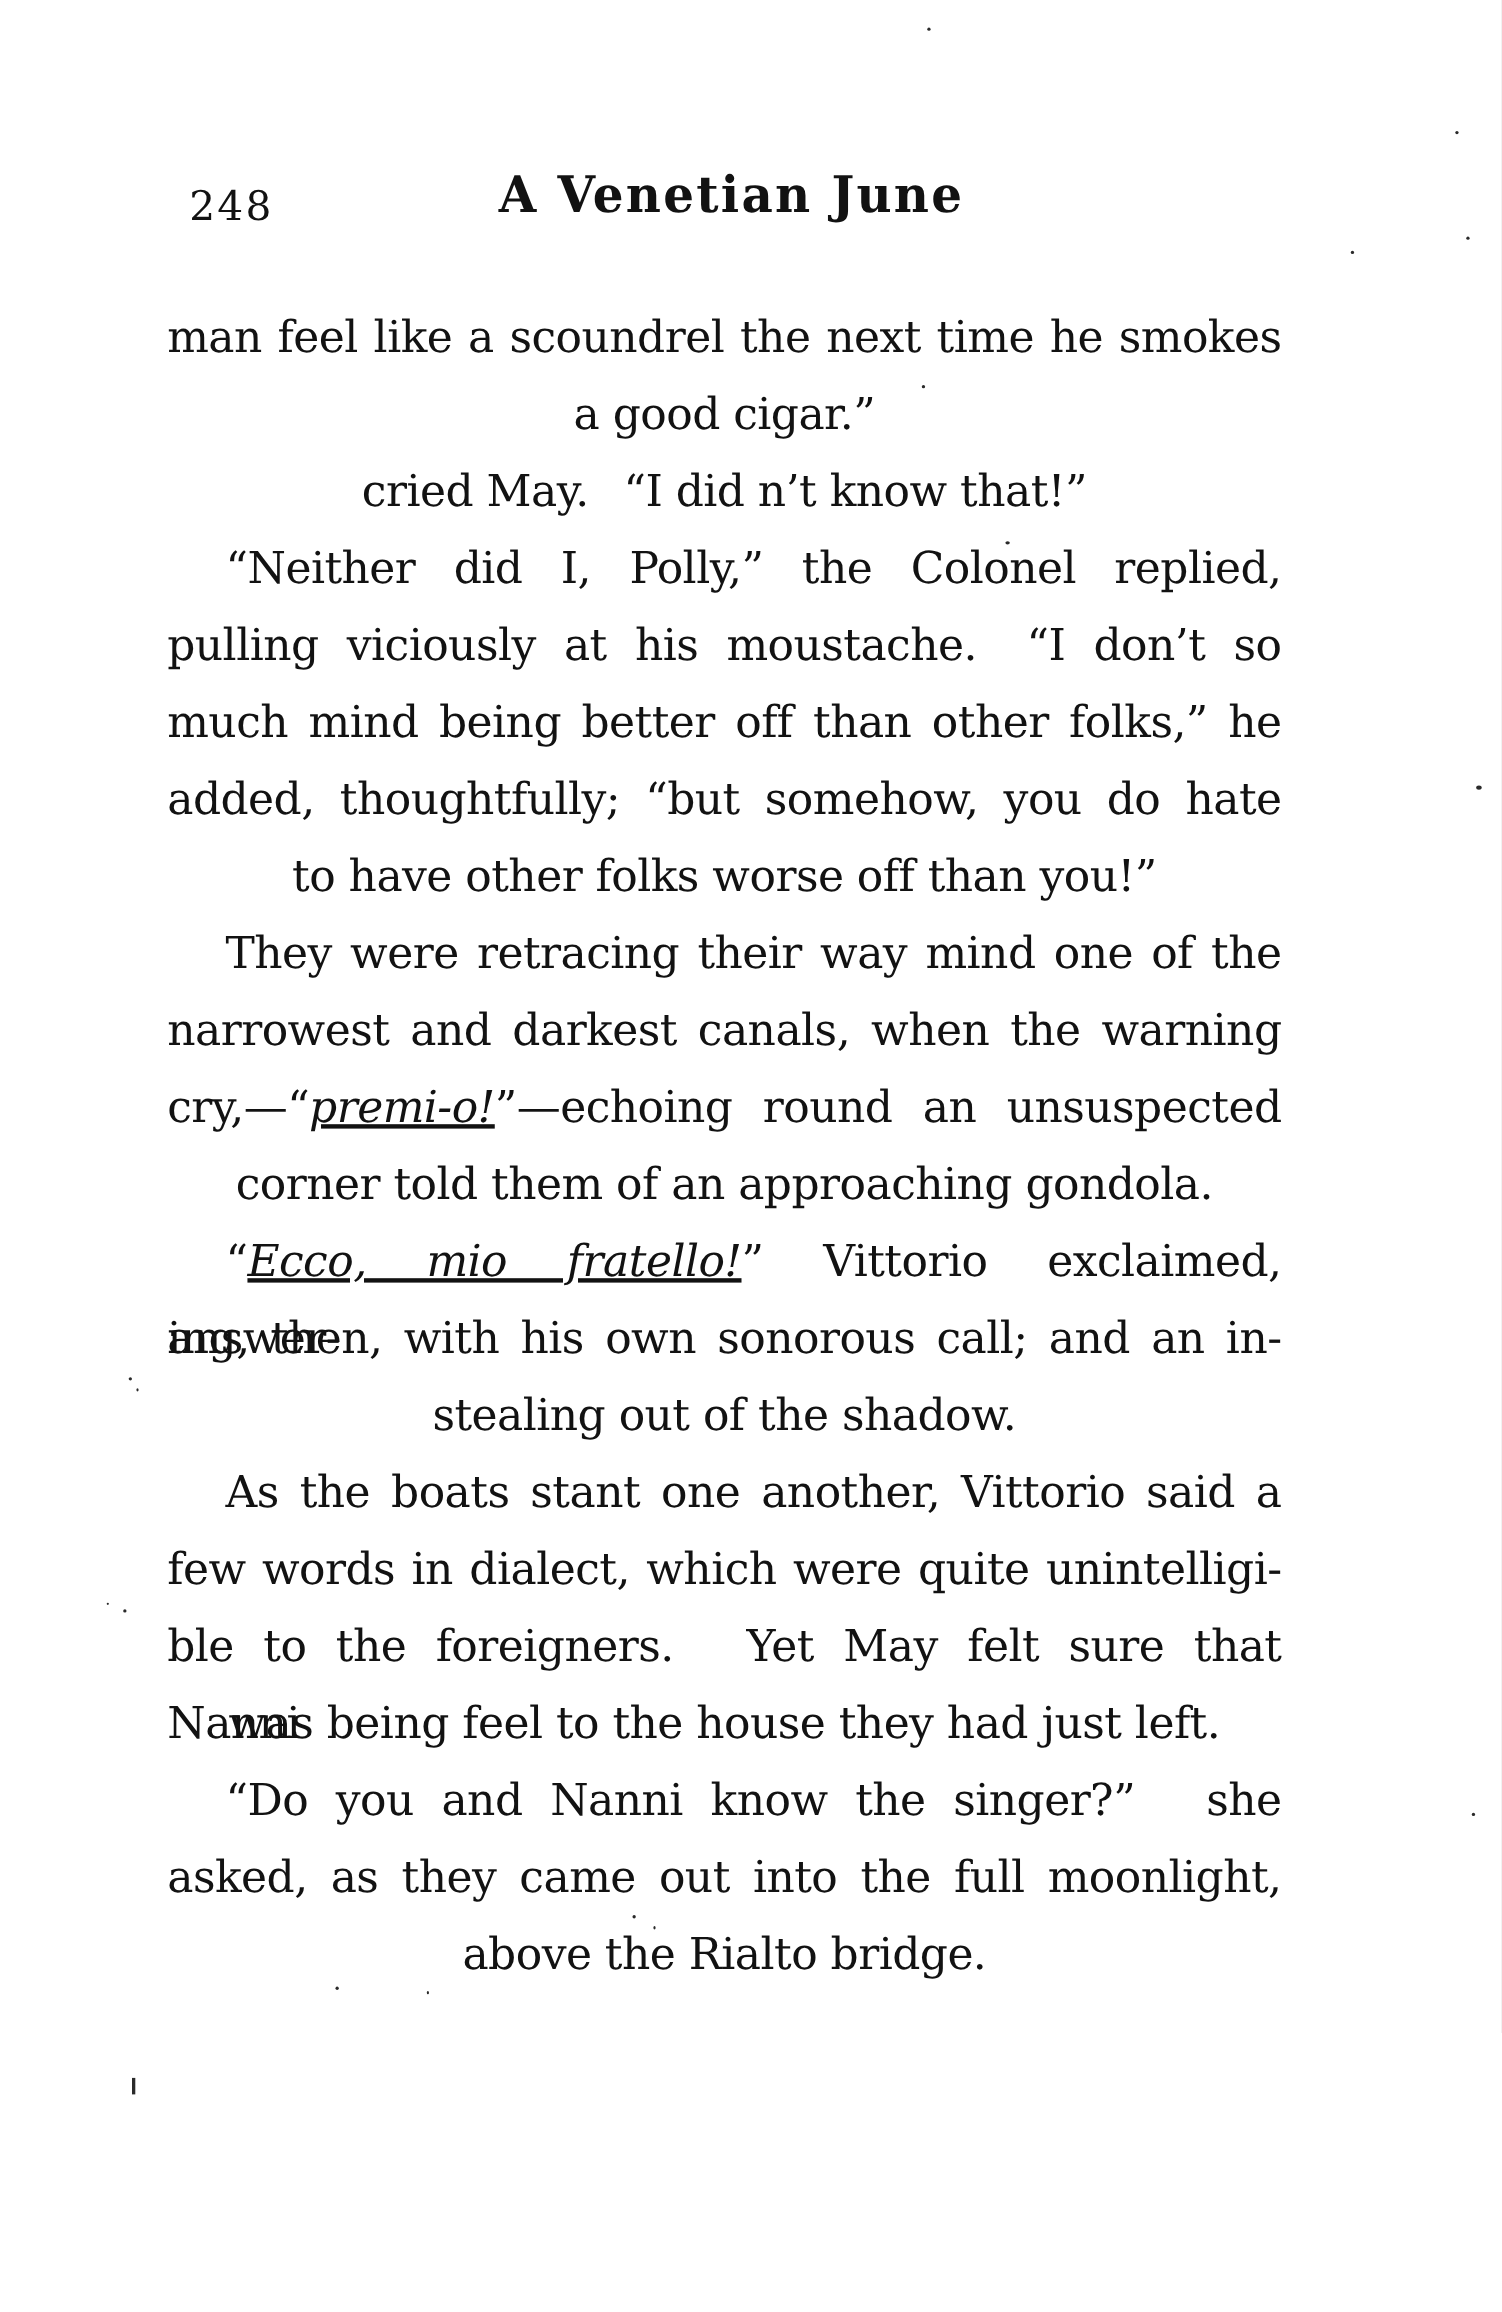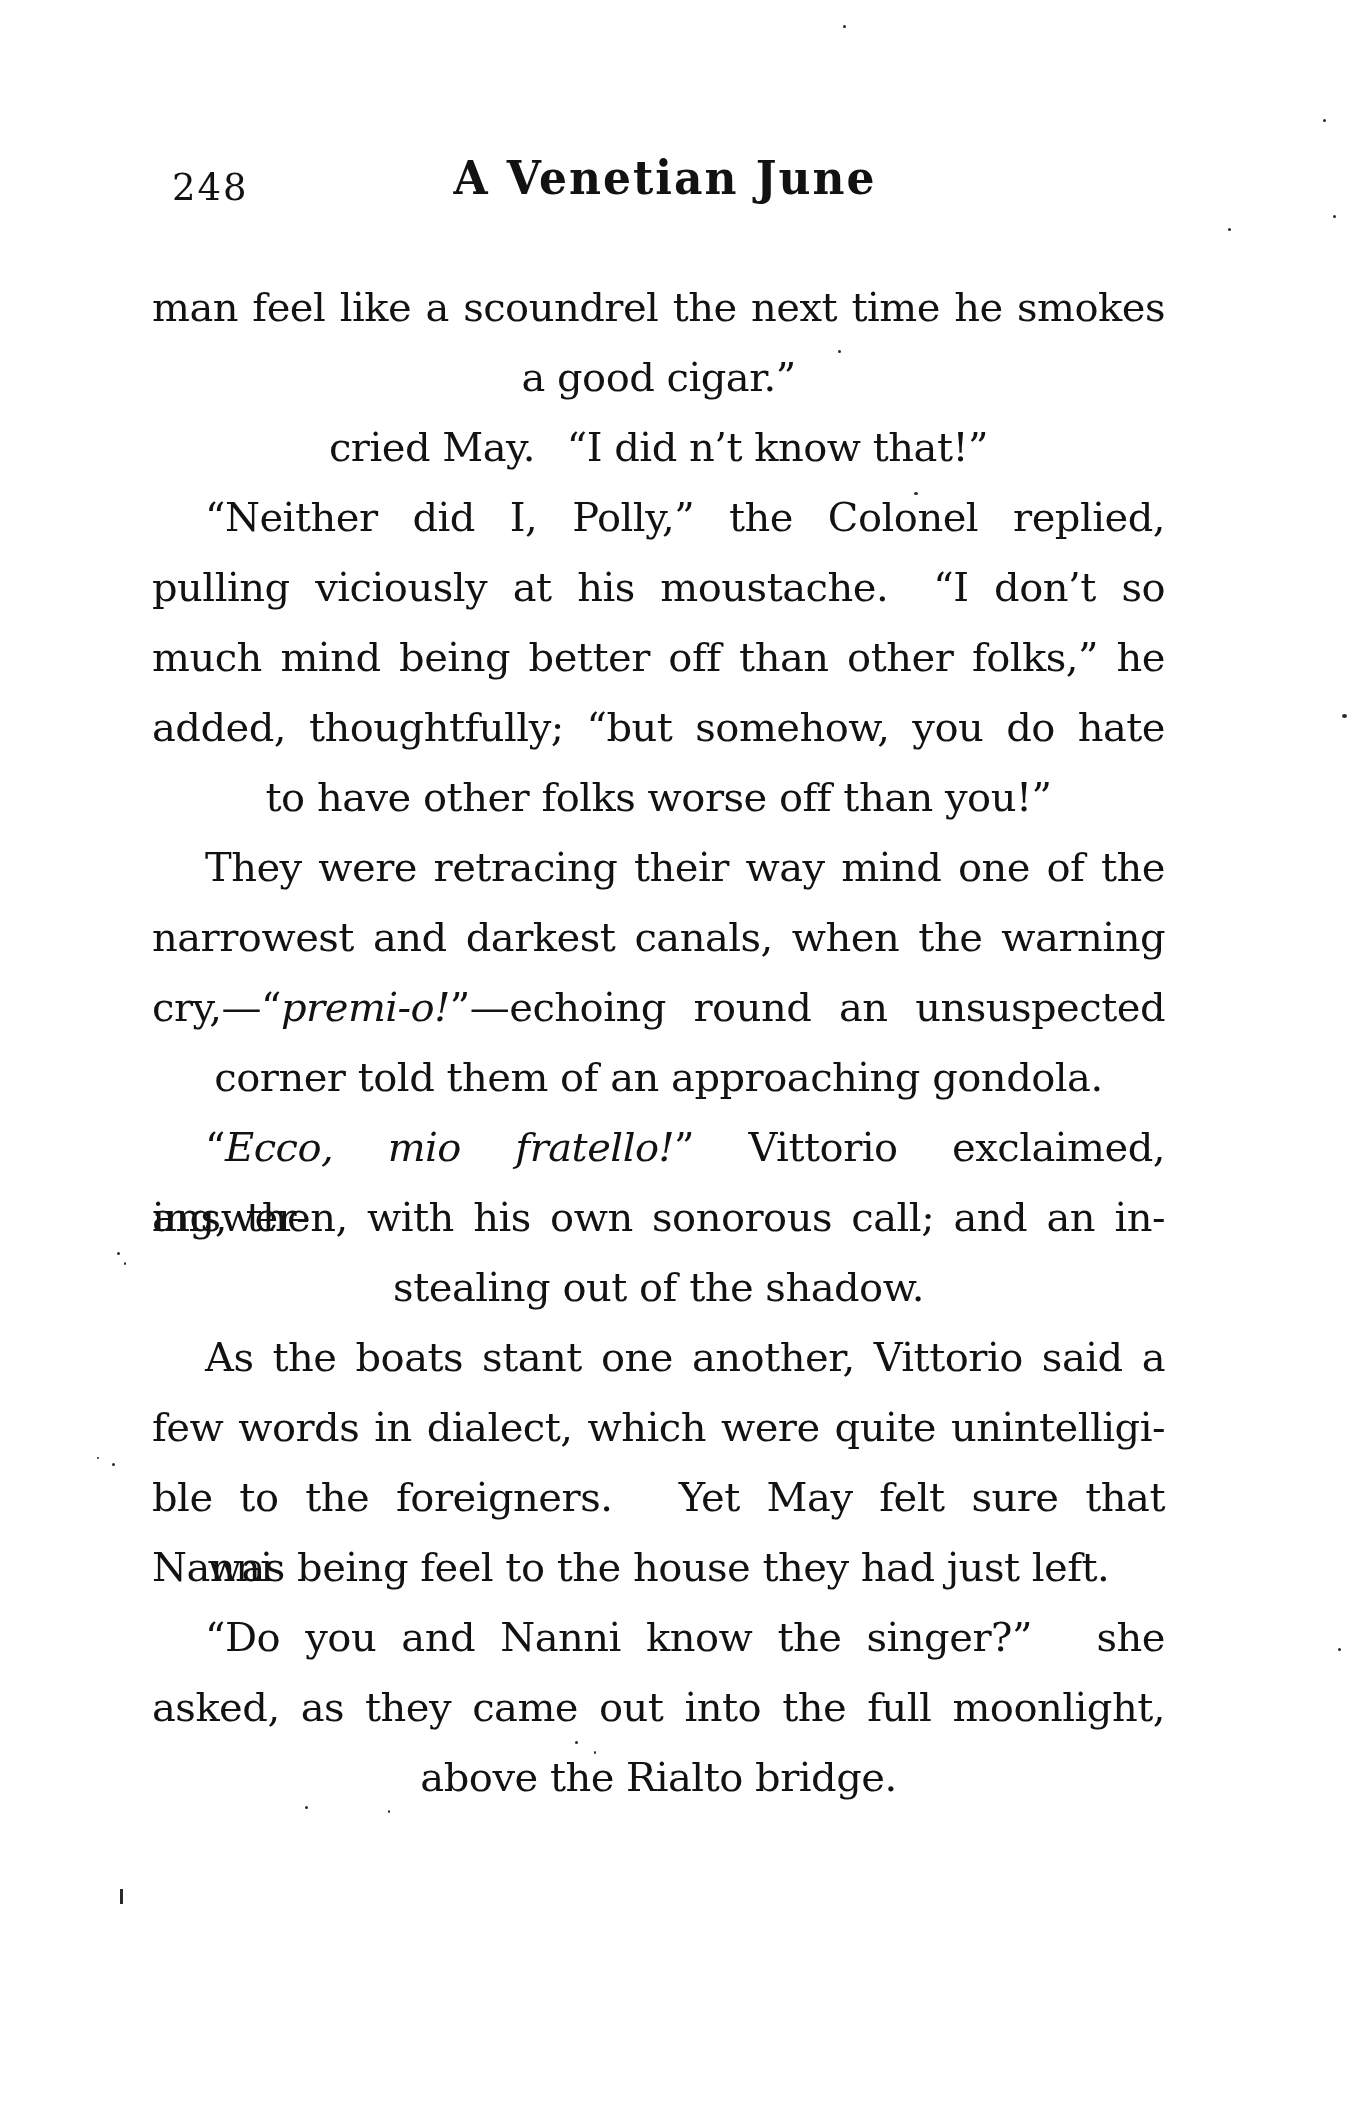--- a/index.html
+++ b/index.html
@@ -43,21 +43,21 @@
   }
   .line {
     height: 70px;
     text-align: center;
   }
   .line.justify {
     text-align: justify;
     text-align-last: justify;
   }
   .line.indent { text-indent: 53px; }
-  .line em { font-style: italic; }
+  .line em { font-style: italic; text-decoration: underline; }
   .speck {
     position: absolute;
     background: #2a2a2a;
     border-radius: 50%;
   }
   .tick {
     position: absolute;
     background: #2a2a2a;
   }
 </style>

